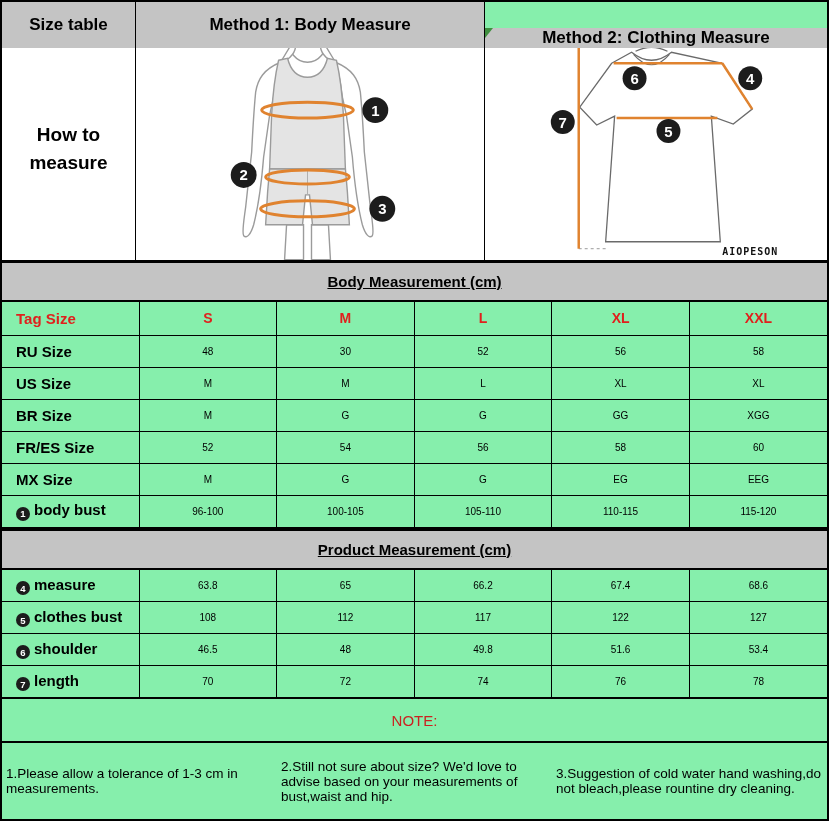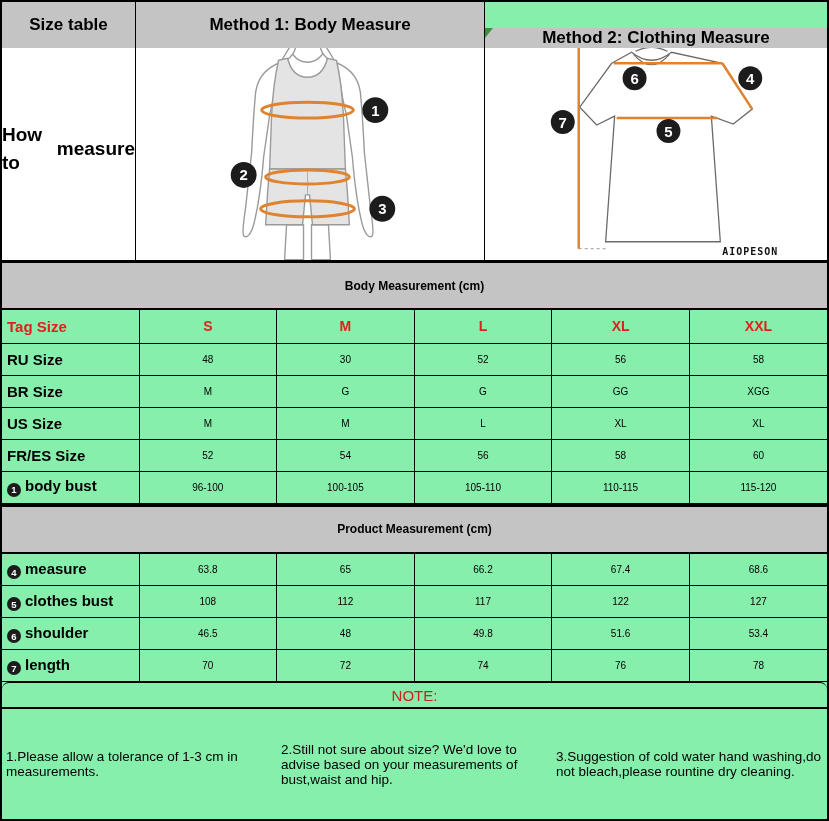--- a/index.html
+++ b/index.html
@@ -18,43 +18,43 @@
     border-bottom:1px solid var(--line);flex:0 0 auto;}
   .top-grid .cell{background:var(--band-gray);display:flex;align-items:center;justify-content:center;
     font-weight:bold;font-size:17px;border-right:1px solid var(--line);position:relative;}
   .top-grid .cell:last-child{border-right:none;margin-top:26px;}
   .tri{position:absolute;left:0;top:0;width:0;height:0;
     border-top:10px solid var(--green);border-right:8px solid transparent;}
   
   .howto-grid{display:grid;grid-template-columns:134px 349px 1fr;height:223px;flex:0 0 auto;}
   .howto-grid .cell{border-right:1px solid var(--line);overflow:hidden;background:#fff;}
   .howto-grid .cell:last-child{border-right:none;}
-  .howto-label{display:flex;flex-direction:row;align-items:center;justify-content:center;
+  .howto-label{display:flex;flex-direction:column;align-items:center;justify-content:center;
     font-weight:bold;font-size:19px;line-height:1.45;}
   .illu svg{display:block;width:100%;height:100%;}
   
-  .band{height:50px;background:var(--band-gray);display:flex;align-items:center;justify-content:center;
-    font-weight:bold;font-size:12px;border-top:3px solid var(--line);border-bottom:2px solid var(--line);
-    flex:0 0 auto;}
+  .band{height:42px;background:var(--band-gray);display:flex;align-items:center;justify-content:center;
+    font-weight:bold;font-size:15px;border-top:3px solid var(--line);border-bottom:2px solid var(--line);
+    flex:0 0 auto;text-decoration:underline;}
   
   table.sizes{width:100%;border-collapse:collapse;table-layout:fixed;flex:0 0 auto;}
   table.sizes td{border:1px solid var(--line);height:32px;overflow:hidden;white-space:nowrap;}
   table.sizes td:first-child{border-left:none;}
   table.sizes td:last-child{border-right:none;}
   table.sizes tr:first-child td{border-top:none;}
-  td.lbl{font-weight:bold;font-size:15px;padding-left:5px;text-align:left;}
+  td.lbl{font-weight:bold;font-size:15px;padding-left:14px;text-align:left;}
   td.val{text-align:center;font-size:10px;}
   tr.tagrow td{color:var(--accent-red);font-weight:bold;height:33px;}
   tr.tagrow td.val{font-size:14px;}
   .mk{display:inline-flex;width:14px;height:14px;border-radius:50%;background:var(--marker-black);
     color:#fff;font-size:9.5px;font-weight:bold;align-items:center;justify-content:center;
     margin-right:4px;vertical-align:-2px;}
   
-  .noterow{height:25px;display:flex;align-items:center;justify-content:center;
-    color:var(--note-red);font-size:15px;border-top:1px solid var(--line);flex:0 0 auto;border-radius:7px;}
+  .noterow{height:43px;display:flex;align-items:center;justify-content:center;
+    color:var(--note-red);font-size:15px;border-top:1px solid var(--line);flex:0 0 auto;}
   .notes{flex:1;display:flex;}
   .note{flex:1;border-top:2px solid var(--line);display:flex;align-items:center;
     padding-left:4px;font-size:13.5px;}
   
   .marker-num{fill:#fff;font-weight:bold;font-size:15px;font-family:"Liberation Sans",sans-serif;}
   .brand-txt{fill:#111;font-weight:bold;font-size:10px;font-family:"DejaVu Sans Mono",monospace;letter-spacing:1px;}
 </style>
 </head>
 <body>
 
@@ -158,44 +158,52 @@
     <tbody>
         <tr>
           <td class="lbl"><span>RU Size</span></td>
           <td class="val">48</td>
           <td class="val">30</td>
           <td class="val">52</td>
           <td class="val">56</td>
           <td class="val">58</td>
         </tr>
         <tr>
-          <td class="lbl"><span>BR Size</span></td>
-          <td class="val">M</td>
-          <td class="val">G</td>
-          <td class="val">G</td>
-          <td class="val">GG</td>
-          <td class="val">XGG</td>
-        </tr>
-        <tr>
           <td class="lbl"><span>US Size</span></td>
           <td class="val">M</td>
           <td class="val">M</td>
           <td class="val">L</td>
           <td class="val">XL</td>
           <td class="val">XL</td>
+        </tr>
+        <tr>
+          <td class="lbl"><span>BR Size</span></td>
+          <td class="val">M</td>
+          <td class="val">G</td>
+          <td class="val">G</td>
+          <td class="val">GG</td>
+          <td class="val">XGG</td>
         </tr>
         <tr>
           <td class="lbl"><span>FR/ES Size</span></td>
           <td class="val">52</td>
           <td class="val">54</td>
           <td class="val">56</td>
           <td class="val">58</td>
           <td class="val">60</td>
         </tr>
         <tr>
+          <td class="lbl"><span>MX Size</span></td>
+          <td class="val">M</td>
+          <td class="val">G</td>
+          <td class="val">G</td>
+          <td class="val">EG</td>
+          <td class="val">EEG</td>
+        </tr>
+        <tr>
           <td class="lbl"><span class="mk">1</span><span>body bust</span></td>
           <td class="val">96-100</td>
           <td class="val">100-105</td>
           <td class="val">105-110</td>
           <td class="val">110-115</td>
           <td class="val">115-120</td>
         </tr>
       </tbody>
   </table>
 

